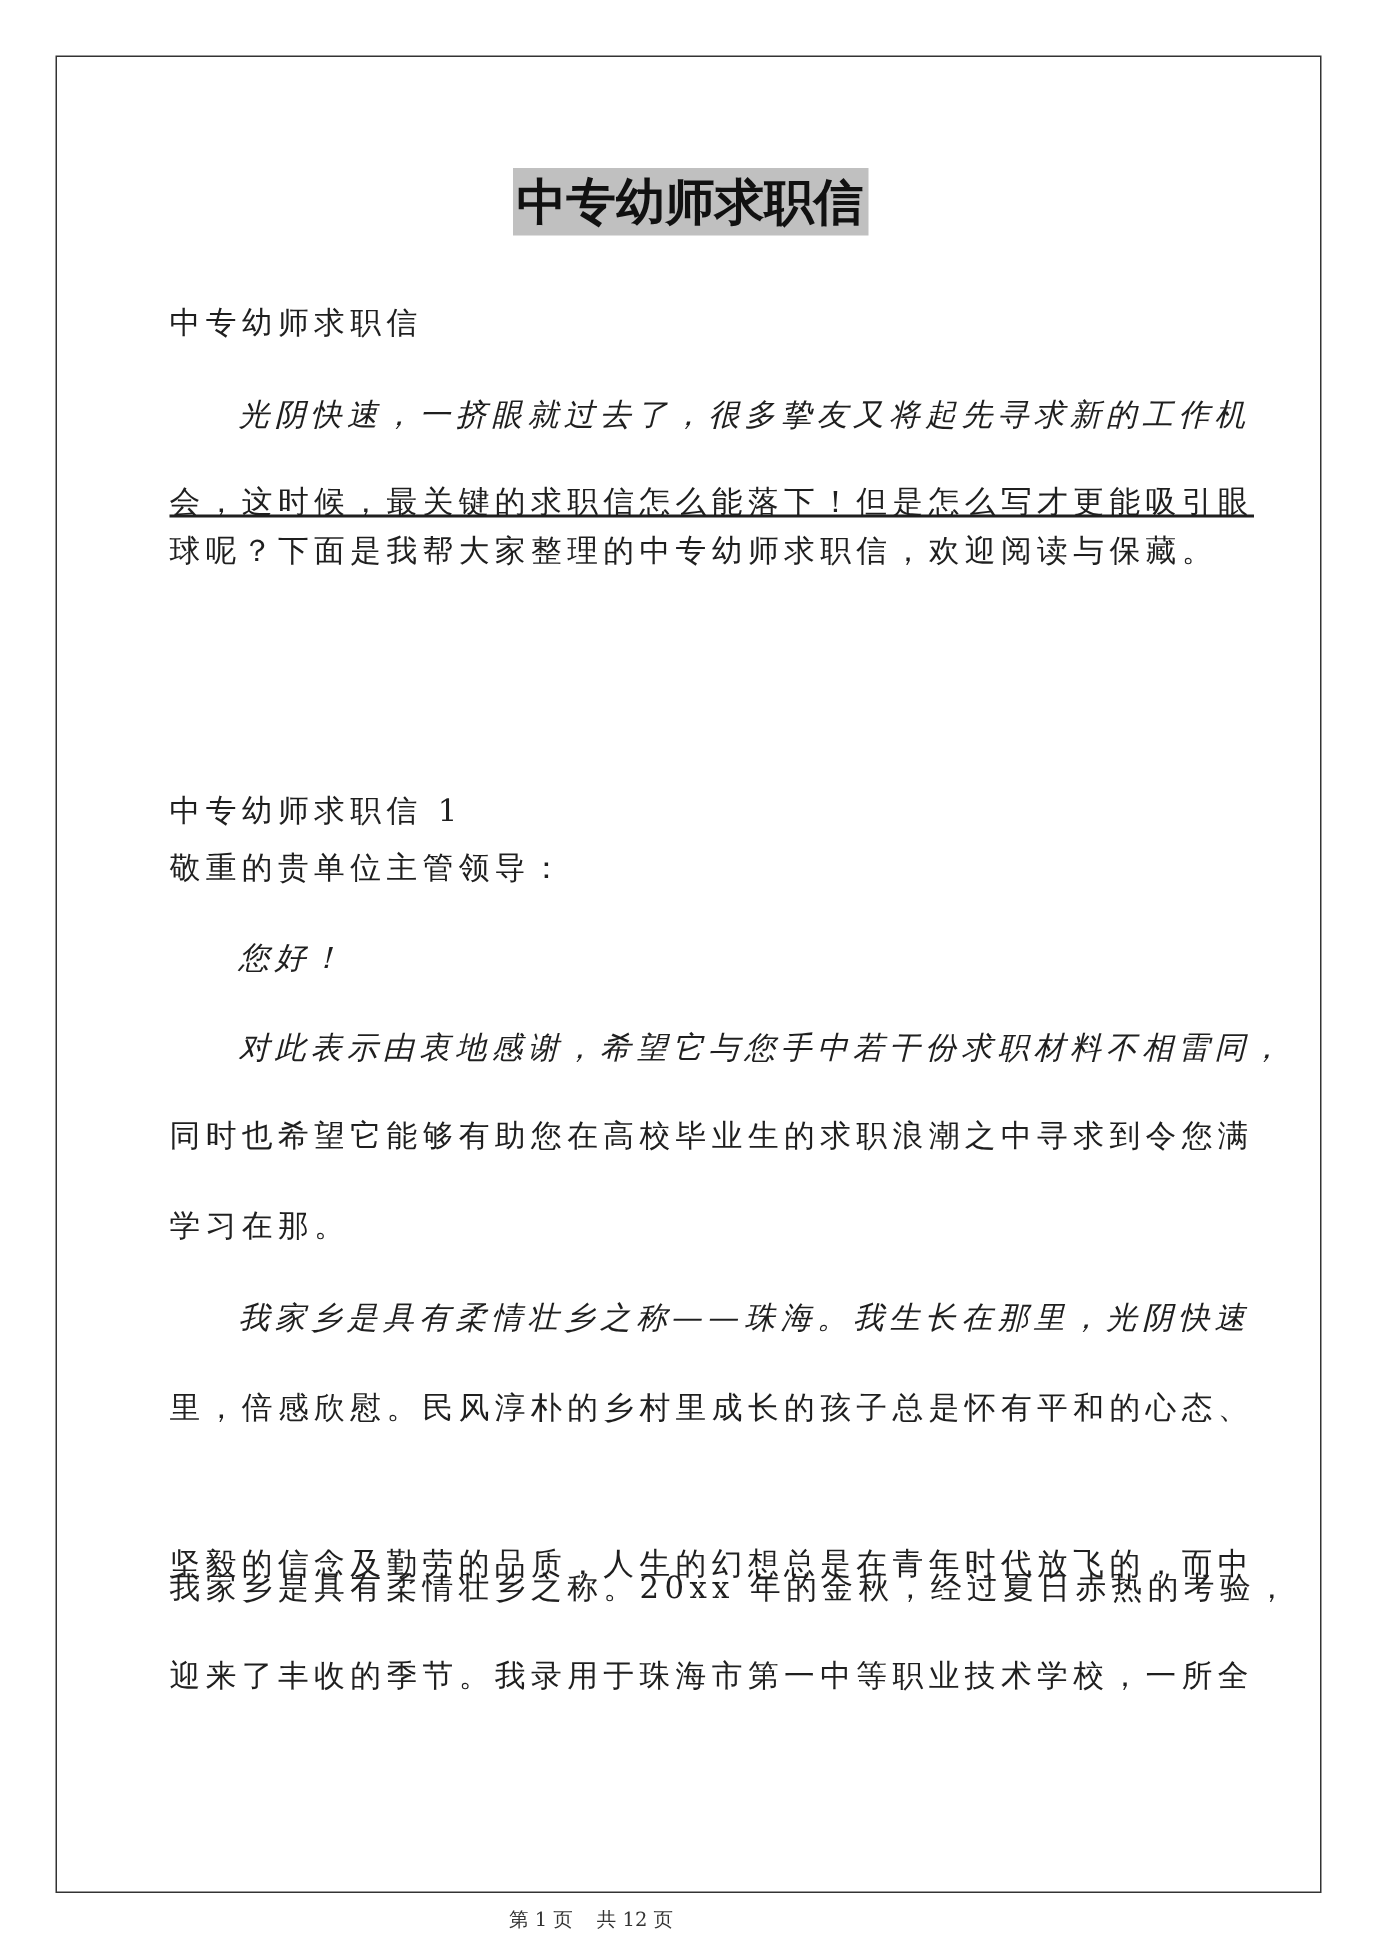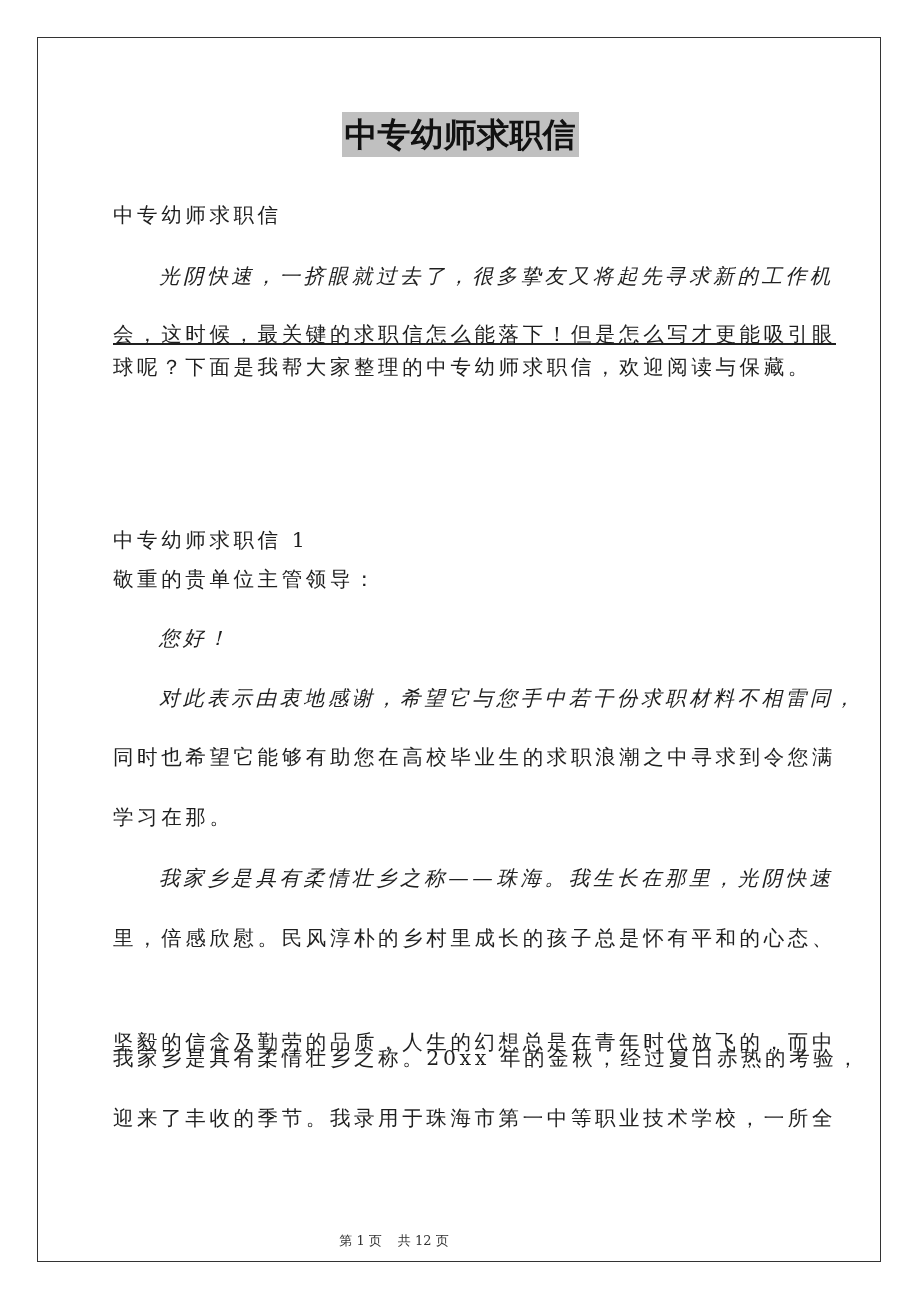--- a/index.html
+++ b/index.html
@@ -51,21 +51,21 @@
       color: #1f1f1f;
       letter-spacing: 3.6px;
     }
     .line.indent {
       left: 159px;
       font-style: italic;
     }
     .footer {
       position: absolute;
       left: 0;
-      top: 1232px;
+      top: 1272px;
       width: 788px;
       text-align: center;
       font-size: 13px;
       line-height: 18px;
       color: #333333;
     }
     .footer span {
       display: inline-block;
     }
     .footer .gap {

